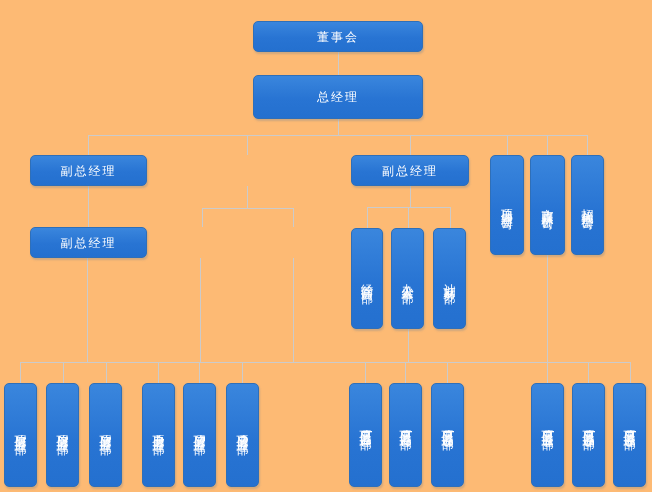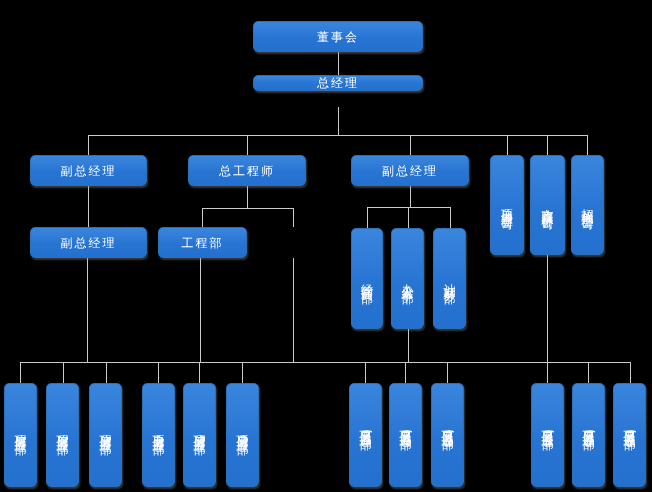--- a/index.html
+++ b/index.html
@@ -1,19 +1,19 @@
 <!DOCTYPE html>
 <html><head>
 <meta charset="utf-8">
 <style>
   html,body{margin:0;padding:0;background:#ffffff;}
   #stage{
     position:relative;
     width:652px;height:492px;
-    background:#000000;
+    background:#fdba74;
     font-family:"DejaVu Sans","Liberation Sans",sans-serif;
     overflow:hidden;
   }
   .node{
     position:absolute;
     box-sizing:border-box;
     background:linear-gradient(180deg,#3a86dd 0%,#2874d3 55%,#2470cf 100%);
     border:1px solid #2f6fb8;
     border-radius:5px;
     box-shadow:1px 2px 2px rgba(140,140,140,.4);
@@ -28,21 +28,21 @@
   }
   .node.vert{
     writing-mode:vertical-rl;
     text-orientation:mixed;
     letter-spacing:2px;
     padding:4px 0;
   }
   .line{position:absolute;background:#cbcbcb;}
   
   #n-board{left:253px;top:21px;width:170px;height:31px;}
-  #n-gm{left:253px;top:75px;width:170px;height:16px;}
+  #n-gm{left:253px;top:75px;width:170px;height:44px;}
   
   #n-l3-0{left:30px;top:155px;width:117px;height:31px;}
   #n-l3-1{left:188px;top:155px;width:118px;height:31px;}
   #n-l3-2{left:351px;top:155px;width:118px;height:31px;}
   #n-l3-3{left:490px;top:155px;width:34px;height:100px;}
   #n-l3-4{left:530px;top:155px;width:35px;height:100px;}
   #n-l3-5{left:571px;top:155px;width:33px;height:100px;}
   
   #n-l4-0{left:30px;top:227px;width:117px;height:31px;}
   #n-l4-1{left:158px;top:227px;width:89px;height:31px;}
@@ -99,28 +99,26 @@
       <div class="line" style="left: 88px; top: 135px; width: 499px; height: 1px; background: rgb(203, 203, 203);"></div>
       <div class="line" style="left: 202px; top: 208px; width: 91px; height: 1px; background: rgb(203, 203, 203);"></div>
       <div class="line" style="left: 367px; top: 207px; width: 83px; height: 1px; background: rgb(203, 203, 203);"></div>
       <div class="line" style="left: 20px; top: 362px; width: 610px; height: 1px; background: rgb(203, 203, 203);"></div>
     </div>
 
   <div class="node" id="n-board">董事会</div>
   <div class="node" id="n-gm">总经理</div>
 
   <div class="node" id="n-l3-0">副总经理</div>
-  <div class="node" id="n-l3-1">总工程师</div>
   <div class="node" id="n-l3-2">副总经理</div>
   <div class="node vert" id="n-l3-3">项目管理公司</div>
   <div class="node vert" id="n-l3-4">市政园林公司</div>
   <div class="node vert" id="n-l3-5">招标代理公司</div>
 
   <div class="node" id="n-l4-0">副总经理</div>
-  <div class="node" id="n-l4-1">工程部</div>
   <div class="node vert" id="n-l4-3">经营合同部</div>
   <div class="node vert" id="n-l4-4">办公人事部</div>
   <div class="node vert" id="n-l4-5">计划财务部</div>
 
   <div class="node vert l5" id="n-l5-0">项目监理部1</div>
   <div class="node vert l5" id="n-l5-1">项目监理部2</div>
   <div class="node vert l5" id="n-l5-2">项目监理部3</div>
   <div class="node vert l5" id="n-l5-3">项目监理部4</div>
   <div class="node vert l5" id="n-l5-4">项目监理部5</div>
   <div class="node vert l5" id="n-l5-5">项目监理部6</div>

